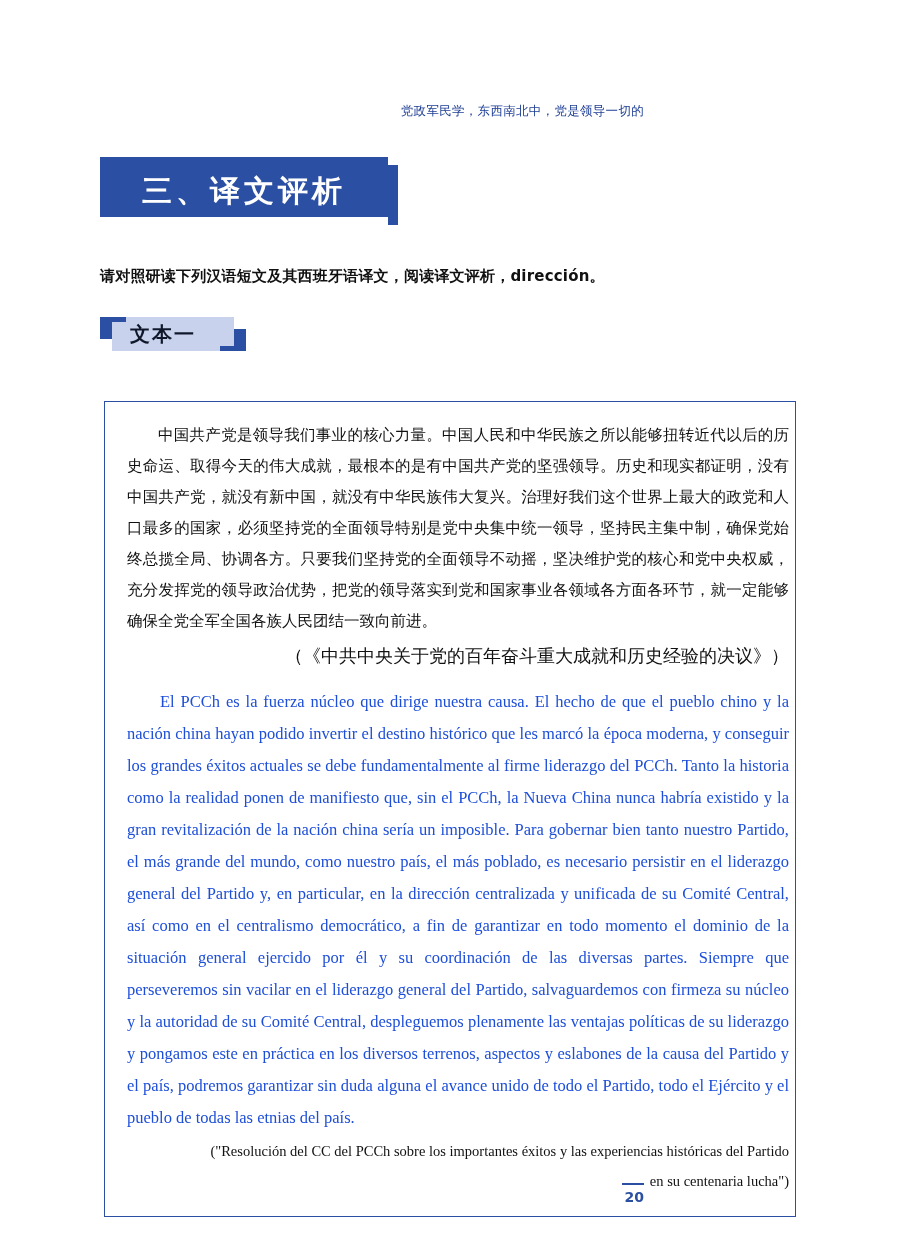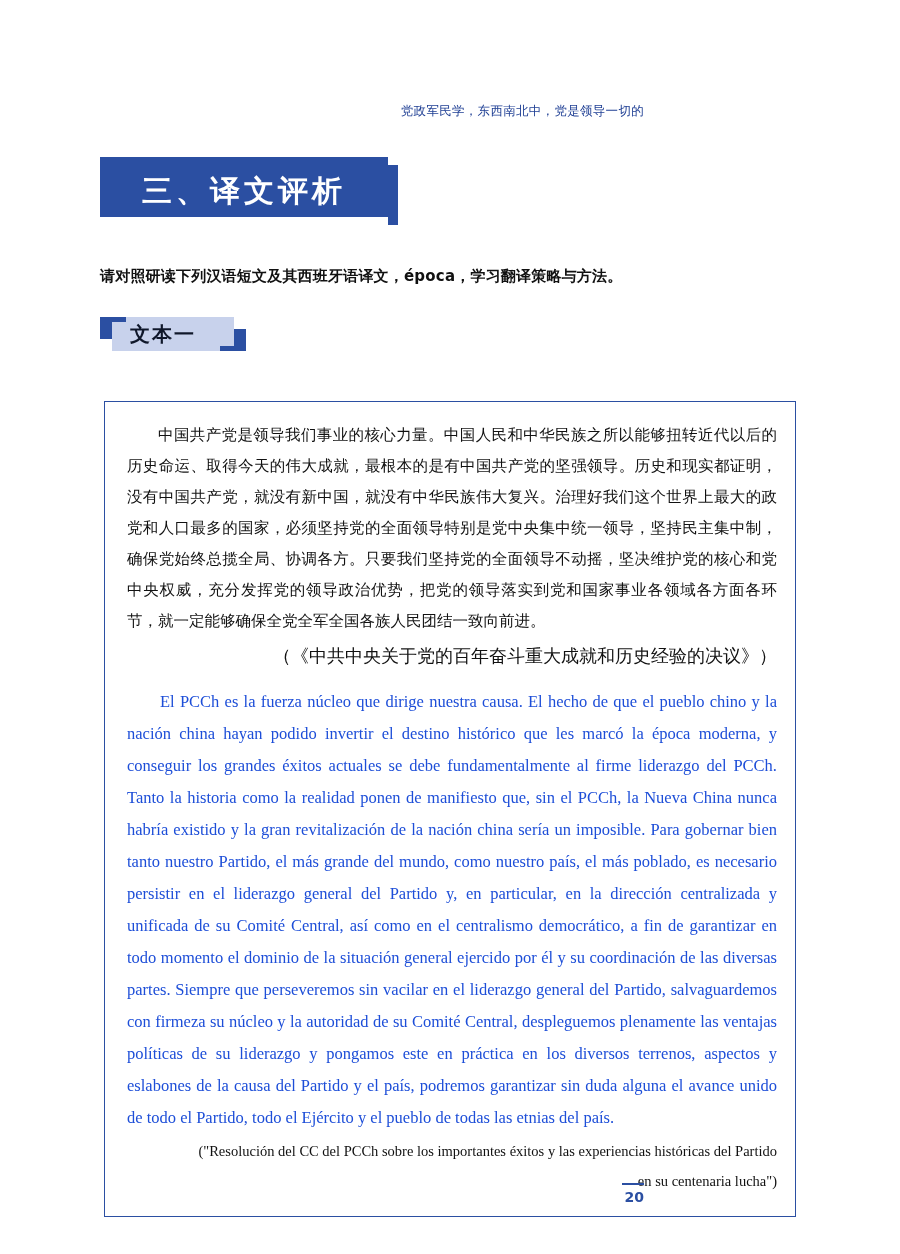--- a/index.html
+++ b/index.html
@@ -155,21 +155,21 @@
   }
 
   
   .passage-box {
     position: absolute;
     left: 104px;
     top: 372px;
     width: 692px;
     border: 1.5px solid #2b4fa2;
     box-sizing: border-box;
-    padding: 18px 18px 20px 22px;
+    padding: 18px 6px 20px 22px;
   }
   .cn-para {
     font-family: "DejaVu Sans", sans-serif;
     font-size: 15.5px;
     line-height: 31px;
     color: #111111;
     text-align: justify;
     text-indent: 2em;
     margin: 0;
   }
@@ -235,21 +235,21 @@
 
   <div class="running-header">党政军民学，东西南北中，党是领导一切的</div>
 
   <div class="section-heading">
     <div class="bar"></div>
     <div class="bracket-tr"></div>
     <div class="bracket-br"></div>
     <div class="label">三、译文评析</div>
   </div>
 
-  <div class="instruction">请对照研读下列汉语短文及其西班牙语译文，época，学习翻译策略与方法。</div>
+  <div class="instruction">请对照研读下列汉语短文及其西班牙语译文，阅读译文评析，dirección。</div>
 
   <div class="text-label">
     <div class="fill"></div>
     <div class="corner-tl"></div>
     <div class="corner-tl2"></div>
     <div class="corner-br"></div>
     <div class="corner-br2"></div>
     <div class="label">文本一</div>
   </div>
 

